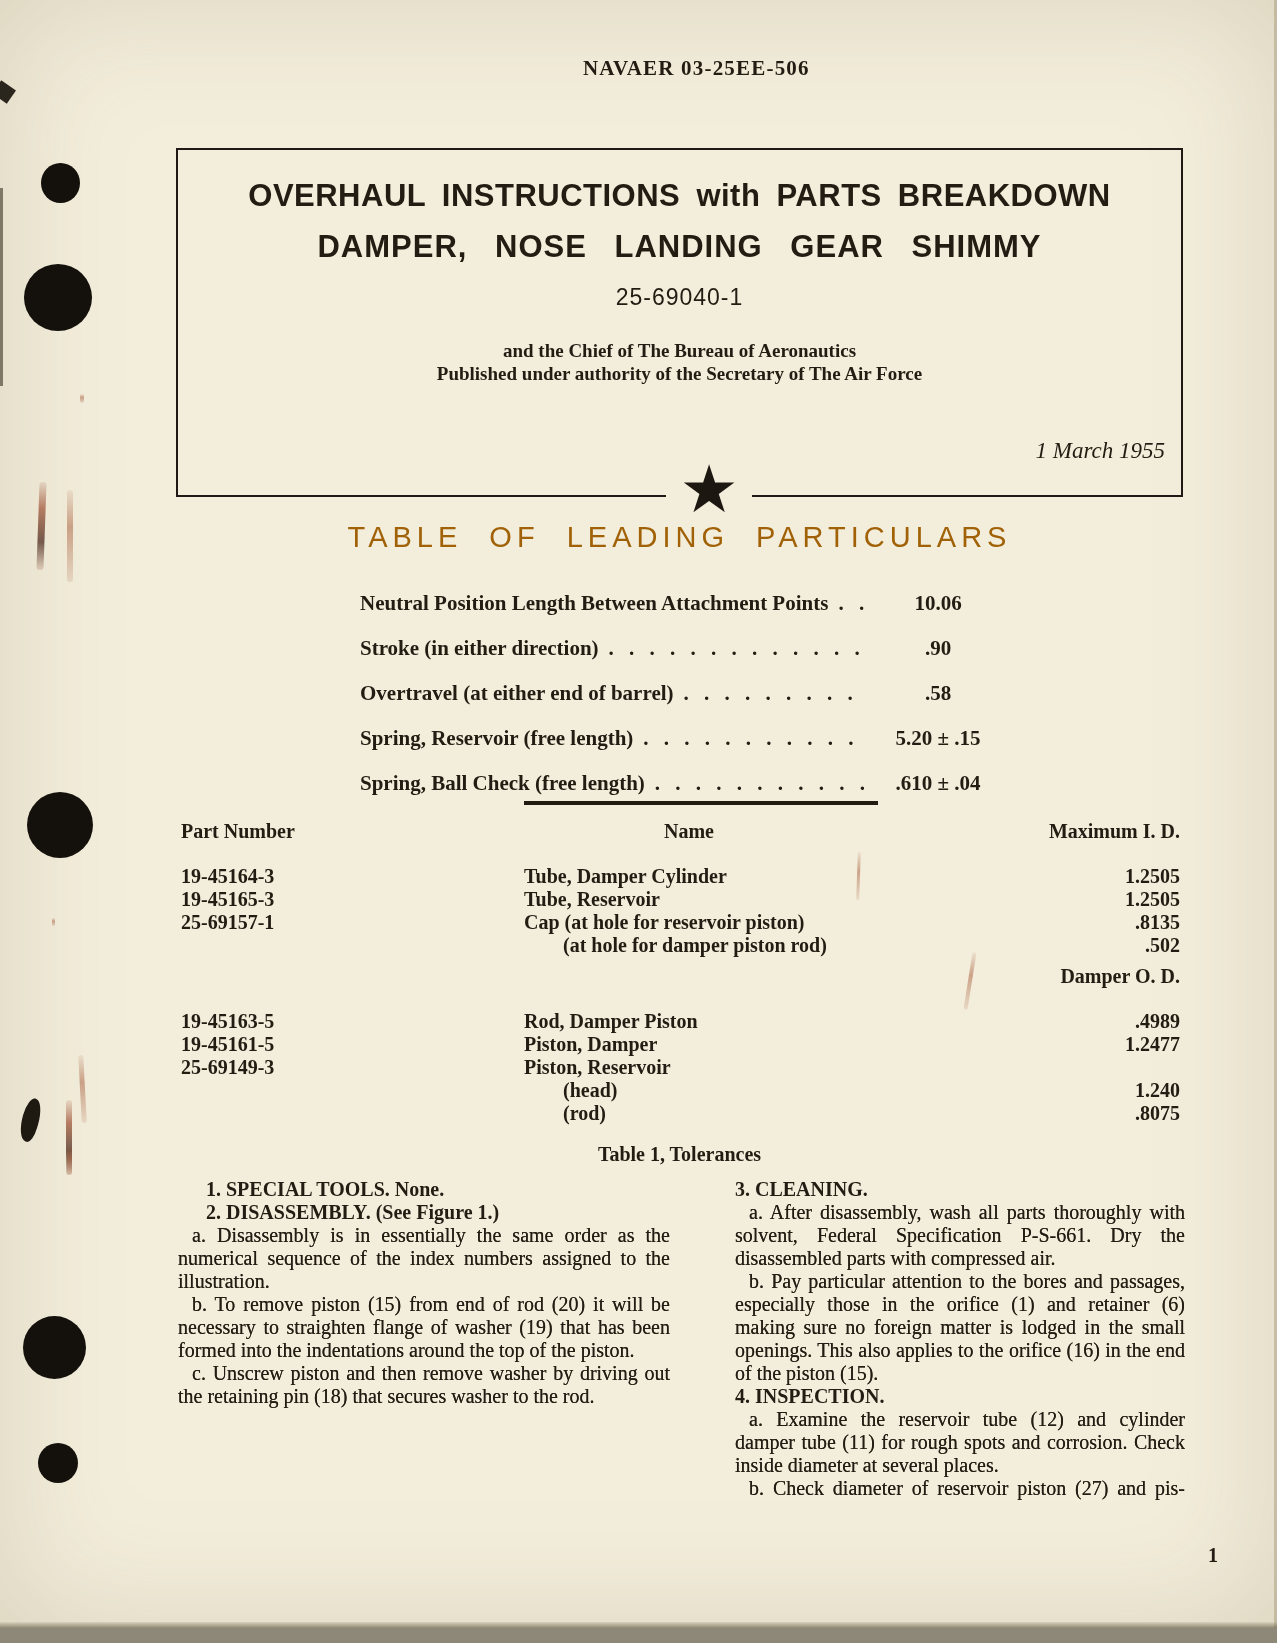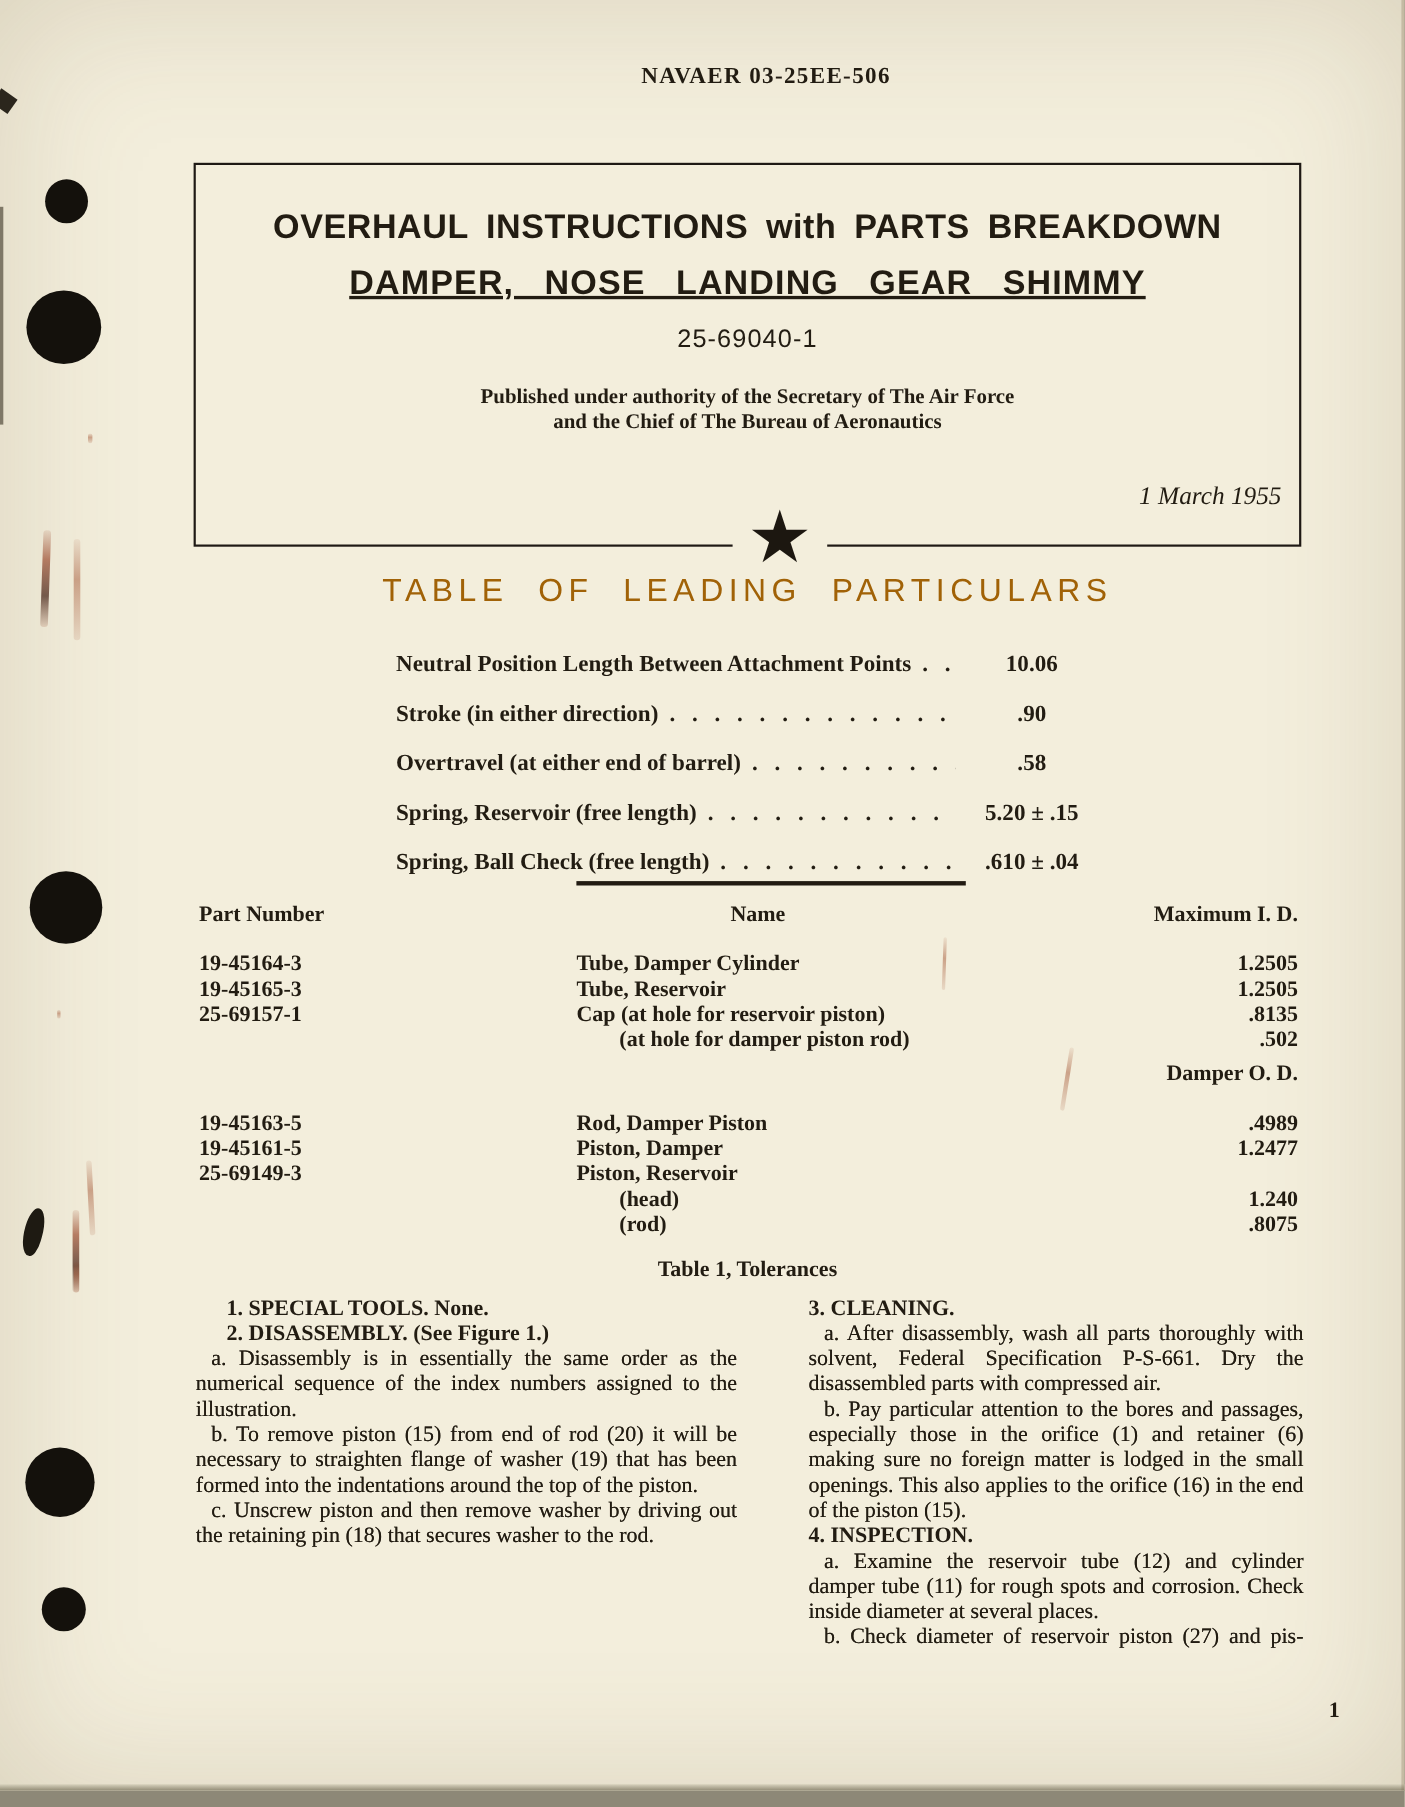--- a/index.html
+++ b/index.html
@@ -14,24 +14,24 @@
   .abs { position:absolute; }
 
   
   .doc-number { left:583px; top:56px; font-weight:700; font-size:21px; letter-spacing:1.2px; }
 
   
   .title-box {
     left:176px; top:148px; width:1007px; height:349px;
     border:2px solid #1e1914; box-sizing:border-box; text-align:center;
   }
-  .t1 { margin-top:40px; font-family:"Liberation Sans",sans-serif; font-weight:700;
+  .t1 { margin-top:30px; font-family:"Liberation Sans",sans-serif; font-weight:700;
         font-size:31px; line-height:31px; letter-spacing:0.5px; word-spacing:7px; }
   .t2 { margin-top:20px; font-family:"Liberation Sans",sans-serif; font-weight:700;
-        font-size:31px; line-height:31px; letter-spacing:1px; word-spacing:18px;text-decoration:underline; }
+        font-size:31px; line-height:31px; letter-spacing:1px; word-spacing:18px; }
   .pn  { margin-top:24px; font-family:"Liberation Sans",sans-serif; font-size:23px; line-height:23px; letter-spacing:1px; }
   .mfr { margin-top:10px; font-family:"Liberation Sans",sans-serif; font-size:23px; line-height:23px; letter-spacing:1.5px; }
   .auth { margin-top:30px; font-weight:700; font-size:19px; line-height:23px; }
   .date { position:absolute; right:16px; top:288px; font-style:italic; font-size:23px; }
   .star {
     left:666px; top:462px; width:86px; height:56px; text-align:center;
     font-size:66px; line-height:56px; background:#f3eedc; color:#1c1710;
   }
 
   
@@ -113,22 +113,22 @@
   <div class="abs bottom-band"></div>
   <div class="abs right-edge"></div>
 
   <div class="abs doc-number">NAVAER 03-25EE-506</div>
 
   <div class="abs title-box">
     <div class="t1">OVERHAUL INSTRUCTIONS with PARTS BREAKDOWN</div>
     <div class="t2">DAMPER, NOSE LANDING GEAR SHIMMY</div>
     <div class="pn">25-69040-1</div>
     <div class="auth">
+      <div>and the Chief of The Bureau of Aeronautics</div>
       <div>Published under authority of the Secretary of The Air Force</div>
-      <div>and the Chief of The Bureau of Aeronautics</div>
     </div>
     <div class="date">1 March 1955</div>
   </div>
   <div class="abs star">★</div>
 
   <div class="abs tolp-heading">TABLE OF LEADING PARTICULARS</div>
 
   <div class="abs particulars">
     <div class="prow">
       <span class="plabel">Neutral Position Length Between Attachment Points</span>

